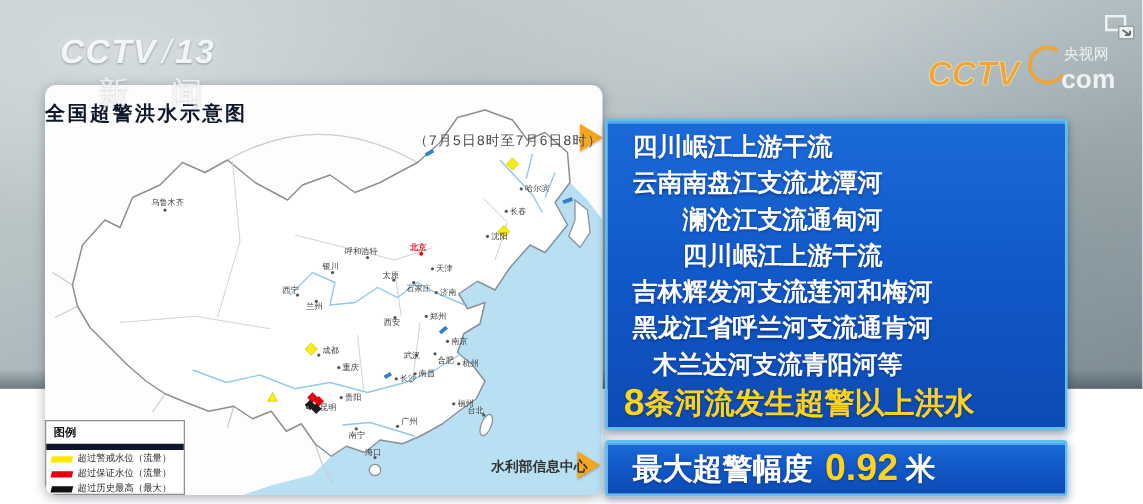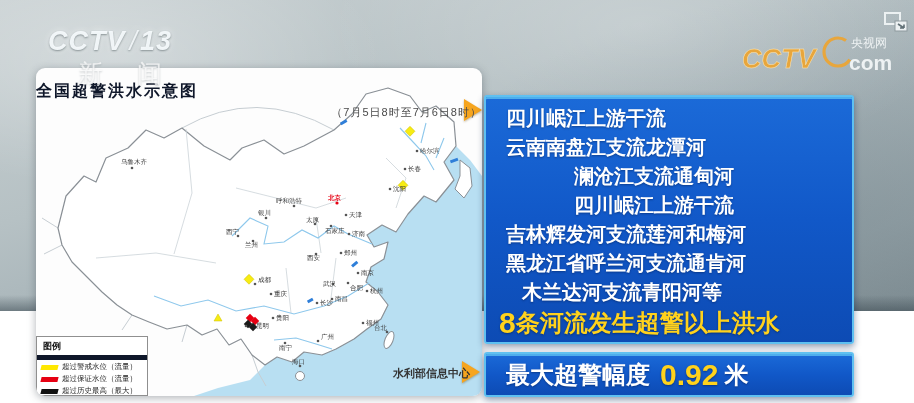--- a/index.html
+++ b/index.html
@@ -51,21 +51,21 @@
   .arrow-main{left:464px;top:99px;}
   .arrow-stat{left:462px;top:361px;}
 
   
   .bluepanel{position:absolute;background:linear-gradient(180deg,#1b6ad8 0%,#1158c8 50%,#0d4bb4 100%);
     border:2px solid #5fc0f0;border-radius:3px;box-sizing:border-box;
     box-shadow:inset 0 2px 0 rgba(120,230,255,.55),0 3px 7px rgba(10,35,80,.45);}
   .info-panel{left:484px;top:95px;width:370px;height:249px;padding:7px 0 0 0;}
   .riverline{font-size:20px;font-weight:bold;color:#ffffff;line-height:29px;
     padding-left:20px;white-space:nowrap;text-shadow:0 1px 2px rgba(0,25,70,.45);}
-  .ind-a{padding-left:88px;}
+  .ind-a{padding-left:60px;}
   .ind-b{padding-left:36px;}
   .summaryline{padding-left:13px;line-height:31px;white-space:nowrap;
     text-shadow:0 1px 2px rgba(0,25,70,.5);}
   .sum-count{font-size:30px;font-weight:bold;color:#ffd21c;vertical-align:-2px;}
   .sum-text{font-size:24px;font-weight:bold;color:#ffd21c;}
   .stat-panel{left:484px;top:352px;width:370px;height:45px;display:flex;align-items:center;
     padding-left:20px;white-space:nowrap;}
   .stat-label{font-size:24px;font-weight:bold;color:#fff;text-shadow:0 1px 2px rgba(0,25,70,.45);}
   .stat-value{font-size:30px;font-weight:bold;color:#ffd21c;margin:0 6px 0 10px;
     text-shadow:0 1px 2px rgba(0,25,70,.5);}

